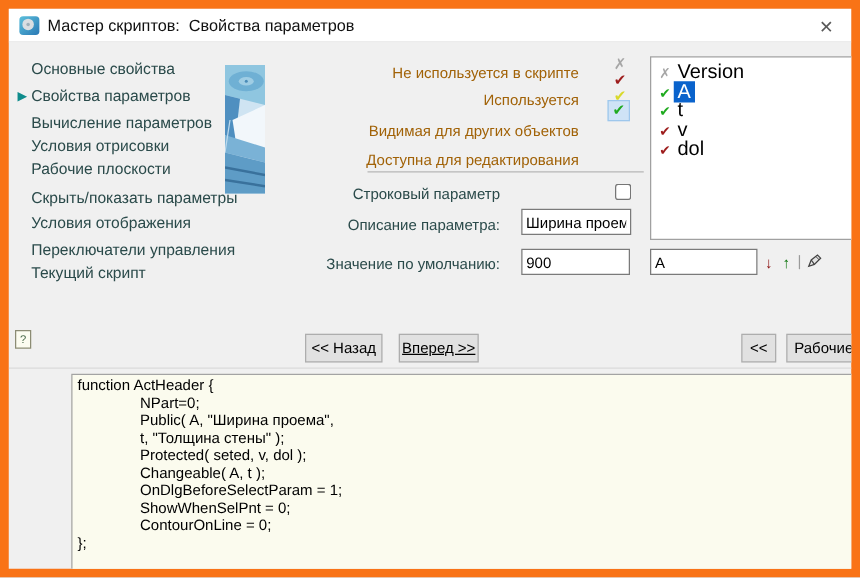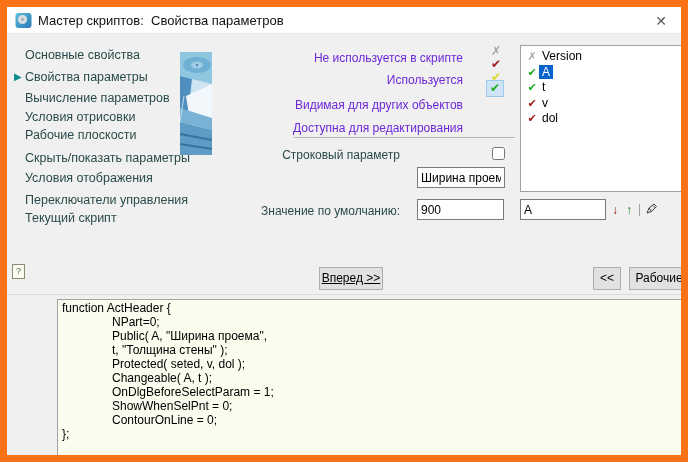--- a/index.html
+++ b/index.html
@@ -17,21 +17,21 @@
   .app-icon { position:absolute; left:8px; top:5px; width:17px; height:17px; }
   .title-text { position:absolute; left:31px; top:6px; font-size:13px; color:#111; white-space:pre; }
   .close-btn { position:absolute; right:10px; top:4px; width:20px; height:20px;
     text-align:center; line-height:20px; font-size:14px; color:#5a5a5a; cursor:default; }
 
   .nav-item { position:absolute; left:18px; height:15px; color:#2a4a4a; font-size:12.5px; white-space:nowrap; }
   .nav-arrow { position:absolute; left:-11px; top:1px; color:#0e8c8c; font-size:10px; }
 
   .thumb { position:absolute; left:173px; top:45px; width:32px; height:103px; }
 
-  .opt-label { position:absolute; right:218px; height:15px; color:#6d28d9; white-space:nowrap; text-align:right; }
+  .opt-label { position:absolute; right:218px; height:15px; color:#a16207; white-space:nowrap; text-align:right; }
   .state-ico { position:absolute; left:482px; width:14px; height:13px; font-size:12px; line-height:13px; text-align:center; }
   .ico-x { color:#a6a6a6; }
   .ico-red { color:#9d1c1c; }
   .ico-yellow { color:#d9d92a; }
   .ico-green { color:#1faa1f; }
   .sel-box { position:absolute; left:479px; top:73px; width:18px; height:17px;
     background:#cfe3f6; border:1px solid #9ec7ec; text-align:center; line-height:15px; font-size:12px; }
 
   .divider { position:absolute; left:287px; top:130px; width:221px; height:1px; background:#b6b6b6; }
 
@@ -41,21 +41,21 @@
     position:absolute; height:21px; border:1px solid #7a7a7a; background:#fff;
     font-family:"Liberation Sans", sans-serif; font-size:12px; padding:0 3px; color:#000;
   }
 
   .param-panel {
     position:absolute; left:513px; top:38px; width:171px; height:147px;
     background:#ffffff; border:1px solid #a0a0a0; padding:3px 0 0 4px; overflow:hidden;
   }
   .param-row { height:15.5px; white-space:nowrap; }
   .param-ico { display:inline-block; width:14px; font-size:11px; text-align:center; }
-  .param-lbl { font-size:12px; color:#000; padding:0 3px; }
+  .param-lbl { font-size:16px; color:#000; padding:0 3px; }
   .param-lbl.sel { background:#0a63cc; color:#fff; }
 
   .mini-ico { position:absolute; font-weight:bold; font-size:12px; }
   .ico-down { left:605px; top:196px; color:#8b0f0f; }
   .ico-up   { left:619px; top:196px; color:#107710; }
   .ico-sep  { left:631px; top:195px; color:#9a9a9a; font-weight:normal; }
   .edit-ico { position:absolute; left:637px; top:195px; width:14px; height:14px; }
 
   .help-ico { position:absolute; left:5px; top:257px; width:13px; height:15px;
     border:1px solid #8c8c74; background:#fcfcf0; font-size:9px; color:#4a6a4a;
@@ -93,21 +93,21 @@
       </defs>
       <rect x="0.5" y="1" width="16" height="15" rx="3" fill="url(#ag)"></rect>
       <circle cx="7.5" cy="7.5" r="4.6" fill="#d9dee2"></circle>
       <circle cx="7.5" cy="7.5" r="1.4" fill="#9fb0ba"></circle>
     </svg>
     <span class="title-text">Мастер скриптов:  Свойства параметров</span>
     <span class="close-btn">✕</span>
   </div>
 
   <div class="nav-item" style="top:41px"><span>Основные свойства</span></div>
-  <div class="nav-item" style="top:63px"><span class="nav-arrow">▶</span><span>Свойства параметры</span></div>
+  <div class="nav-item" style="top:63px"><span class="nav-arrow">▶</span><span>Свойства параметров</span></div>
   <div class="nav-item" style="top:84px"><span>Вычисление параметров</span></div>
   <div class="nav-item" style="top:103px"><span>Условия отрисовки</span></div>
   <div class="nav-item" style="top:144px"><span>Скрыть/показать параметры</span></div>
   <div class="nav-item" style="top:121px"><span>Рабочие плоскости</span></div>
   <div class="nav-item" style="top:164px"><span>Условия отображения</span></div>
   <div class="nav-item" style="top:186px"><span>Переключатели управления</span></div>
   <div class="nav-item" style="top:204px"><span>Текущий скрипт</span></div>
 
   <svg class="thumb" viewBox="0 0 32 103">
     <rect width="32" height="103" fill="#cfe4f2"></rect>
@@ -132,20 +132,21 @@
   <div class="state-ico ico-x" style="top:38px">✗</div>
   <div class="state-ico ico-red" style="top:51px">✔</div>
   <div class="state-ico ico-yellow" style="top:64px">✔</div>
   <div class="sel-box"><span class="ico-green">✔</span></div>
 
   <div class="divider"></div>
 
   <div class="fld-label" style="top:141px">Строковый параметр</div>
   <input type="checkbox" class="chk" style="">
 
+  <div class="fld-label" style="top:166px">Описание параметра:</div>
   <input class="txt" style="left: 410px; top: 160px; width: 88px;" value="Ширина проема">
 
   <div class="fld-label" style="top:197px">Значение по умолчанию:</div>
   <input class="txt" style="left: 410px; top: 192px; width: 87px;" value="900">
 
   <div class="param-panel">
     <div class="param-row"><span class="param-ico ico-x">✗</span><span class="param-lbl">Version</span></div>
     <div class="param-row"><span class="param-ico ico-green">✔</span><span class="param-lbl sel">A</span></div>
     <div class="param-row"><span class="param-ico ico-green">✔</span><span class="param-lbl">t</span></div>
     <div class="param-row"><span class="param-ico ico-red">✔</span><span class="param-lbl">v</span></div>
@@ -156,20 +157,21 @@
   <span class="mini-ico ico-down">↓</span>
   <span class="mini-ico ico-up">↑</span>
   <span class="mini-ico ico-sep">|</span>
   <svg class="edit-ico" viewBox="0 0 14 14">
     <path d="M3 11 L5 6 L10 2 L12.5 4.5 L7.5 9.5 Z" fill="#e4e4e4" stroke="#444" stroke-width="1"></path>
     <line x1="5" y1="6" x2="7.5" y2="9.5" stroke="#444" stroke-width="1"></line>
     <line x1="9" y1="3.5" x2="11.5" y2="6" stroke="#444" stroke-width="0.8"></line>
   </svg>
 
   <div class="help-ico">?</div>
+  <div class="btn btn-back">&lt;&lt; Назад</div>
   <div class="btn btn-next">Вперед &gt;&gt;</div>
   <div class="btn btn-coll">&lt;&lt;</div>
   <div class="btn btn-cancel">Рабочие</div>
 
   <div class="code-sep"></div>
 
   <pre class="code">function ActHeader {
                NPart=0;
                Public( A, "Ширина проема",
                t, "Толщина стены" );

